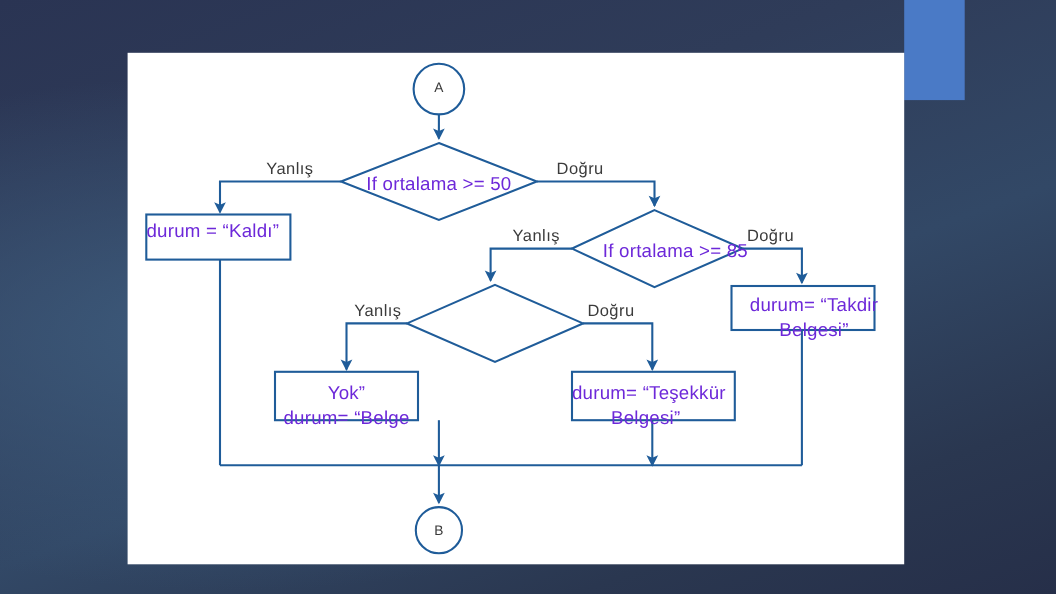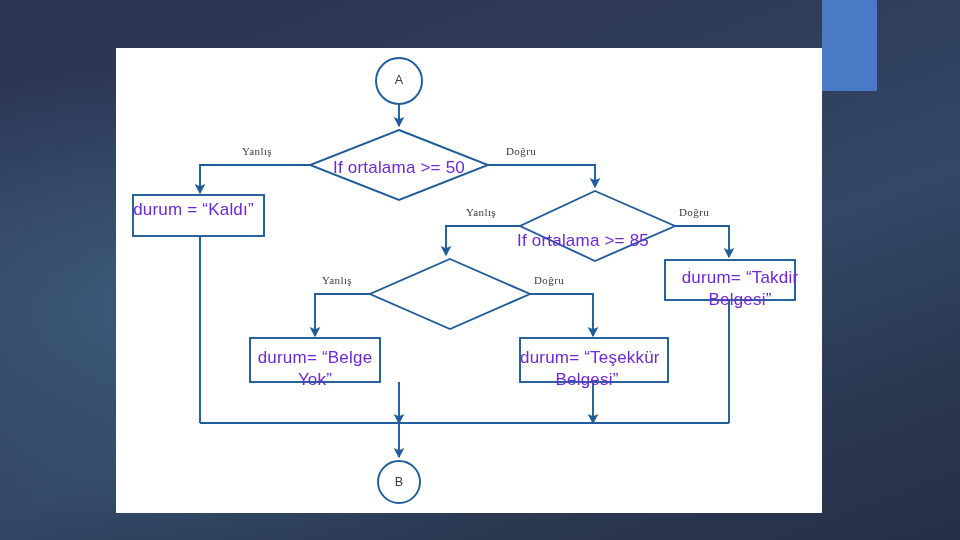--- a/index.html
+++ b/index.html
@@ -25,21 +25,21 @@
     background:#ffffff;
   }
   #flow{position:absolute;left:0;top:0;width:706px;height:465px;}
   .lbl{
     position:absolute;
     font-family:"Liberation Sans", sans-serif;
     color:#3b3b3b;
     white-space:nowrap;
     pointer-events:none;
   }
-  .edge-lbl{font-size:11px;letter-spacing:.4px;font-family:Liberation Serif, serif;}
+  .edge-lbl{font-size:15px;letter-spacing:.4px;}
   .node-lbl{
     font-size:17px;text-align:center;line-height:1.32;
     color:#6d28d9;letter-spacing:.2px;
   }
   .term-lbl{font-size:12.5px;color:#3a3a3a;}
   .node-lbl.two{line-height:1.3;}
 </style>
 </head>
 <body>
 
@@ -100,31 +100,31 @@
         <circle cx="283" cy="434" r="21" fill="#ffffff"></circle>
       </g>
     </svg>
 
     <div class="lbl term-lbl" style="left:269px;top:25px;width:28px;text-align:center;">A</div>
 
     <div class="lbl node-lbl" style="left:213px;top:109px;width:140px;">If ortalama &gt;= 50</div>
 
     <div class="lbl node-lbl" style="left:17px;top:151px;width:121px;">durum = “Kaldı”</div>
 
-    <div class="lbl node-lbl" style="left:397px;top:170px;width:140px;margin-top:12px;">If ortalama &gt;= 85</div>
+    <div class="lbl node-lbl" style="left:428px;top:170px;width:140px;">If ortalama &gt;= 85</div>
 
     <div class="lbl node-lbl two" style="left:549px;top:219px;width:150px;">
       <div>durum= “Takdir</div>
       <div>Belgesi”</div>
     </div>
 
 
     <div class="lbl node-lbl two" style="left:134px;top:299px;width:130px;">
+      <div>Yok”</div>
       <div>durum= “Belge</div>
-      <div>Yok”</div>
     </div>
 
     <div class="lbl node-lbl two" style="left:404px;top:299px;width:134px;">
       <div>durum= “Teşekkür</div>
       <div>Belgesi”</div>
     </div>
 
     <div class="lbl term-lbl" style="left:269px;top:427px;width:28px;text-align:center;">B</div>
 
     <div class="lbl edge-lbl" style="left:126px;top:97px;">Yanlış</div>

